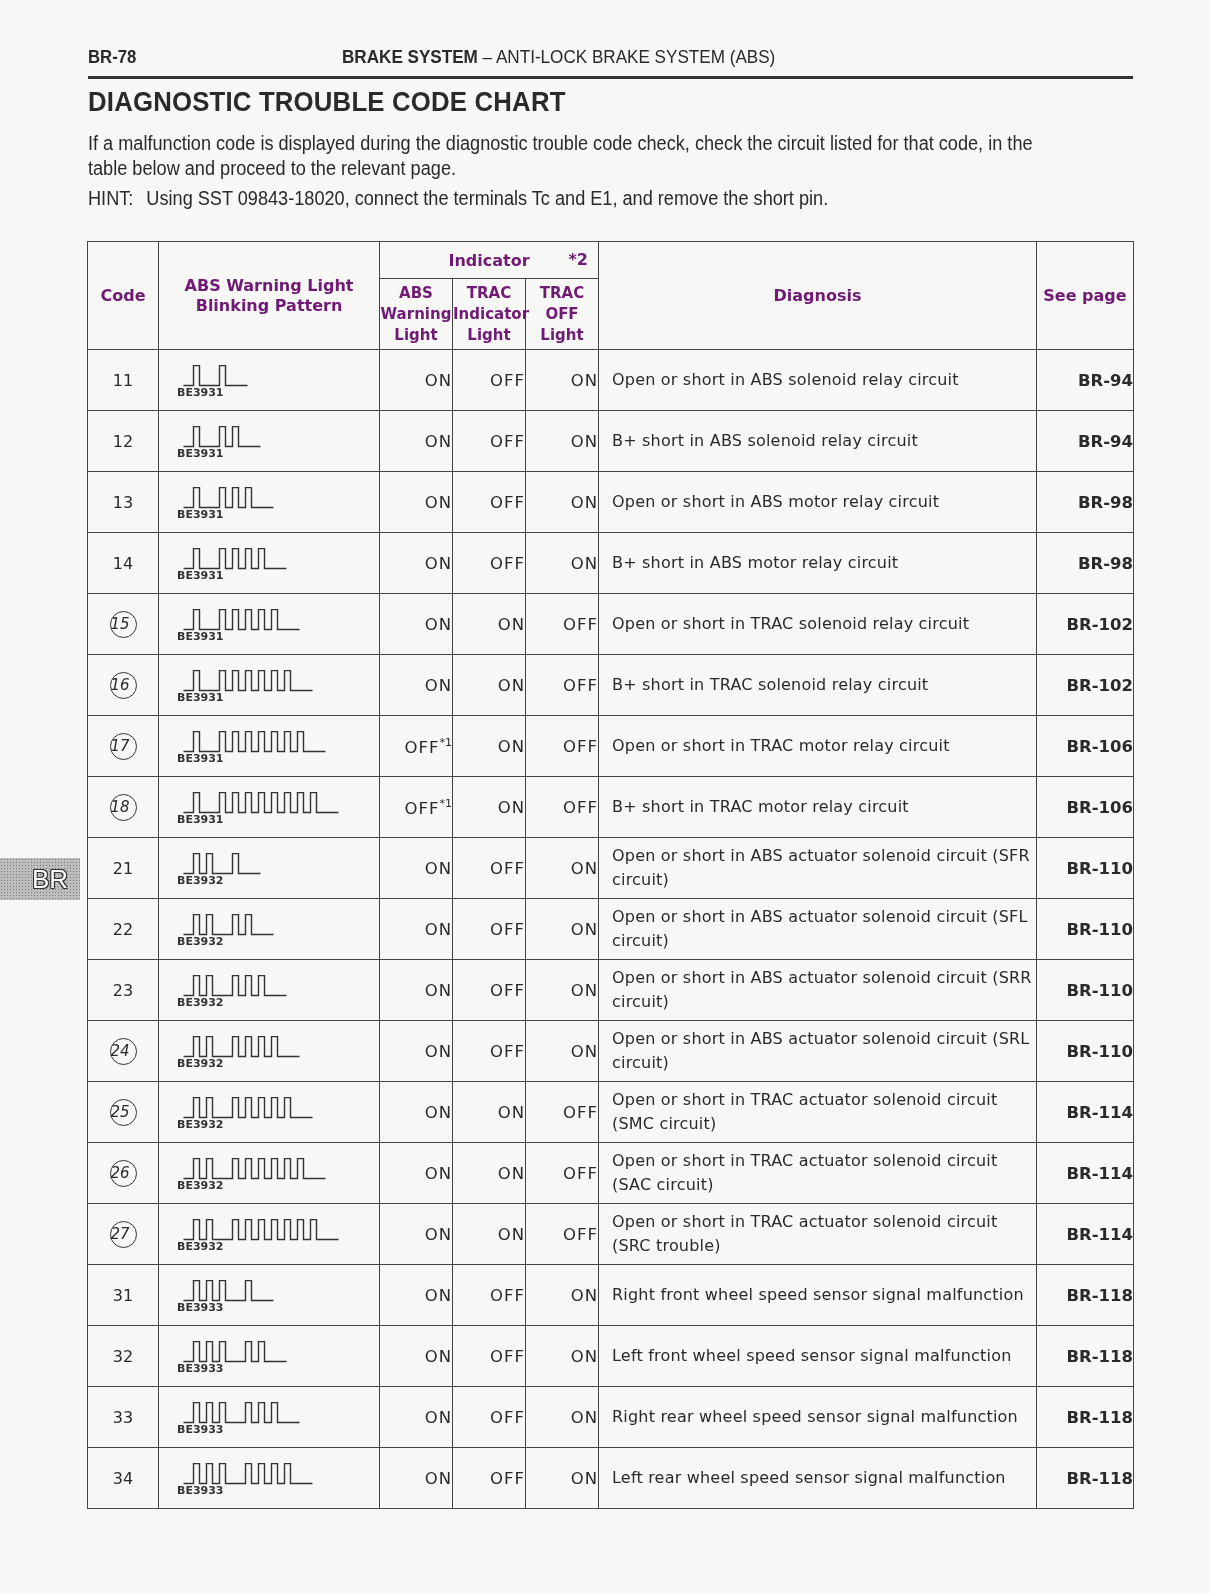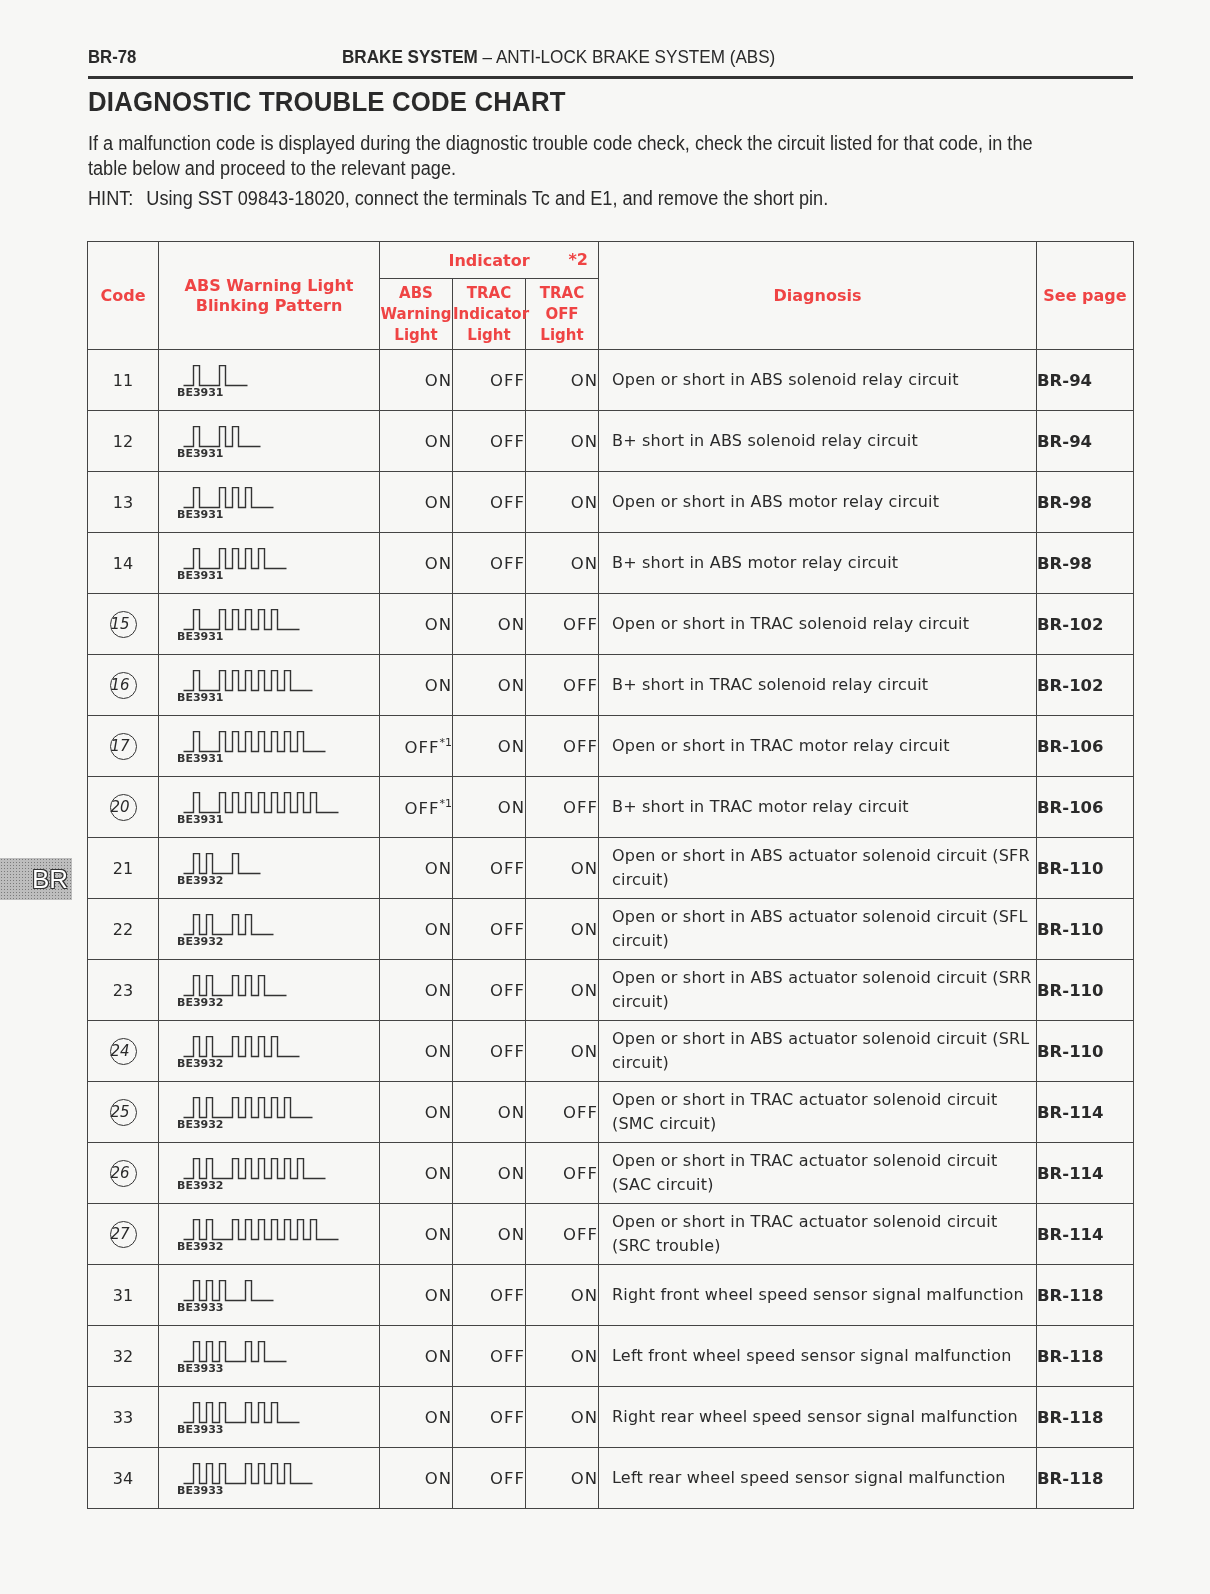--- a/index.html
+++ b/index.html
@@ -11,44 +11,44 @@
   .page-num { position: absolute; left: 0; top: 2px; font-size: 19px; font-weight: bold; font-family: "Liberation Sans", sans-serif; transform: scaleX(0.88); transform-origin: left; }
   .section-title { position: absolute; left: 254px; top: 2px; font-size: 19px; transform: scaleX(0.9); transform-origin: left; white-space: nowrap; }
   .section-title b { font-weight: bold; }
   .doc-title { position: absolute; left: 88px; top: 86px; font-size: 28px; font-weight: bold; letter-spacing: 0.2px; transform: scaleX(0.92); transform-origin: left; white-space: nowrap; }
   .intro { position: absolute; left: 88px; top: 131px; width: 1060px; font-size: 19.5px; line-height: 25px; transform: scaleX(0.93); transform-origin: left; }
   .hint { position: absolute; left: 88px; top: 187px; font-size: 19.5px; white-space: nowrap; transform: scaleX(0.93); transform-origin: left; }
   .hint .lbl { margin-right: 14px; }
 
   table.dtc { position: absolute; left: 87px; top: 241px; width: 1047px; border-collapse: collapse; table-layout: fixed; }
   table.dtc td, table.dtc th { border: 1.5px solid #444; padding: 0; }
-  table.dtc th { font-family: "DejaVu Sans", sans-serif; font-weight: bold; font-size: 15px; color: #ef4444; }
+  table.dtc th { font-family: "DejaVu Sans", sans-serif; font-weight: bold; font-size: 15px; color: #701a75; }
   .h-code { width: 70px; font-size: 16px !important; }
   .h-pattern { width: 220px; line-height: 20px; font-size: 16px !important; }
   .h-ind-group { height: 36px; font-size: 16px !important; position: relative; }
   .h-ind-group .star { position: absolute; right: 10px; top: 8px; }
   .h-sub { width: 72px; line-height: 21px; font-size: 15px !important; }
   .h-diag { width: 437px; font-size: 16px !important; }
   .h-page { width: 96px; font-size: 16px !important; }
   tr.body-row { height: 61px; }
   .c-code { text-align: center; font-family: "DejaVu Sans", sans-serif; font-size: 16px; }
   .circ { display: inline-block; width: 25px; height: 25px; border: 1.6px solid #333; border-radius: 50%; line-height: 25px; font-size: 15px; text-align: left; font-style: italic; }
   .c-pattern { position: relative; padding-left: 14px !important; }
   .c-pattern svg { display: block; margin-left: 10px; margin-top: 4px; }
   .pcode { font-family: "DejaVu Sans", sans-serif; font-size: 11px; font-weight: bold; color: #333; margin-left: 4px; margin-top: -1px; display: block; }
   .c-ind { text-align: right; font-family: "DejaVu Sans", sans-serif; font-size: 16.5px; letter-spacing: 1px; }
   .c-ind sup { font-size: 11px; letter-spacing: 0; }
   .c-diag { font-family: "DejaVu Sans", sans-serif; font-size: 16px; padding-left: 13px !important; line-height: 24px; letter-spacing: 0.2px; }
-  .c-page { text-align: left; font-family: "DejaVu Sans", sans-serif; font-weight: bold; font-size: 16.5px; }
-
-  .br-tab { position: absolute; left: 0; top: 858px; width: 72px; height: 42px;
+  .c-page { text-align: right; font-family: "DejaVu Sans", sans-serif; font-weight: bold; font-size: 16.5px; }
+
+  .br-tab { position: absolute; left: 0; top: 858px; width: 80px; height: 42px;
     background-color: #bdbdbd;
     background-image: radial-gradient(#7a7a7a 0.8px, transparent 1px);
     background-size: 3px 3px;
-    font-family: "Liberation Sans", sans-serif; font-size: 26px; color: #fff; text-align: right; line-height: 42px; padding-right: 4px; box-sizing: border-box;
+    font-family: "Liberation Sans", sans-serif; font-size: 26px; color: #fff; text-align: right; line-height: 42px; padding-right: 12px; box-sizing: border-box;
     text-shadow: 0 0 1px #333, 1px 1px 0 #333, -1px -1px 0 #333, 1px -1px 0 #333, -1px 1px 0 #333;
   }
 </style>
 </head>
 <body>
 
 <div class="page-header">
   <span class="page-num">BR-78</span>
   <span class="section-title"><b>BRAKE SYSTEM</b><span> – ANTI-LOCK BRAKE SYSTEM (ABS)</span></span>
 </div>
@@ -170,21 +170,21 @@
           </svg>
           <span class="pcode">BE3931</span>
         </td>
         <td class="c-ind"><span>OFF</span><sup>*1</sup></td>
         <td class="c-ind"><span>ON</span></td>
         <td class="c-ind"><span>OFF</span></td>
         <td class="c-diag">Open or short in TRAC motor relay circuit</td>
         <td class="c-page">BR-106</td>
       </tr>
       <tr class="body-row">
-        <td class="c-code"><span class="circ">20</span></td>
+        <td class="c-code"><span class="circ">18</span></td>
         <td class="c-pattern">
           <svg width="157" height="22">
             <path d="M0 20 H10 V0 H16 V20 H36 V0 H42 V20 H49 V0 H55 V20 H62 V0 H68 V20 H75 V0 H81 V20 H88 V0 H94 V20 H101 V0 H107 V20 H114 V0 H120 V20 H127 V0 H133 V20 H155" fill="none" stroke="#333" stroke-width="1.4" transform="translate(0.5,0.5)"></path>
           </svg>
           <span class="pcode">BE3931</span>
         </td>
         <td class="c-ind"><span>OFF</span><sup>*1</sup></td>
         <td class="c-ind"><span>ON</span></td>
         <td class="c-ind"><span>OFF</span></td>
         <td class="c-diag">B+ short in TRAC motor relay circuit</td>

